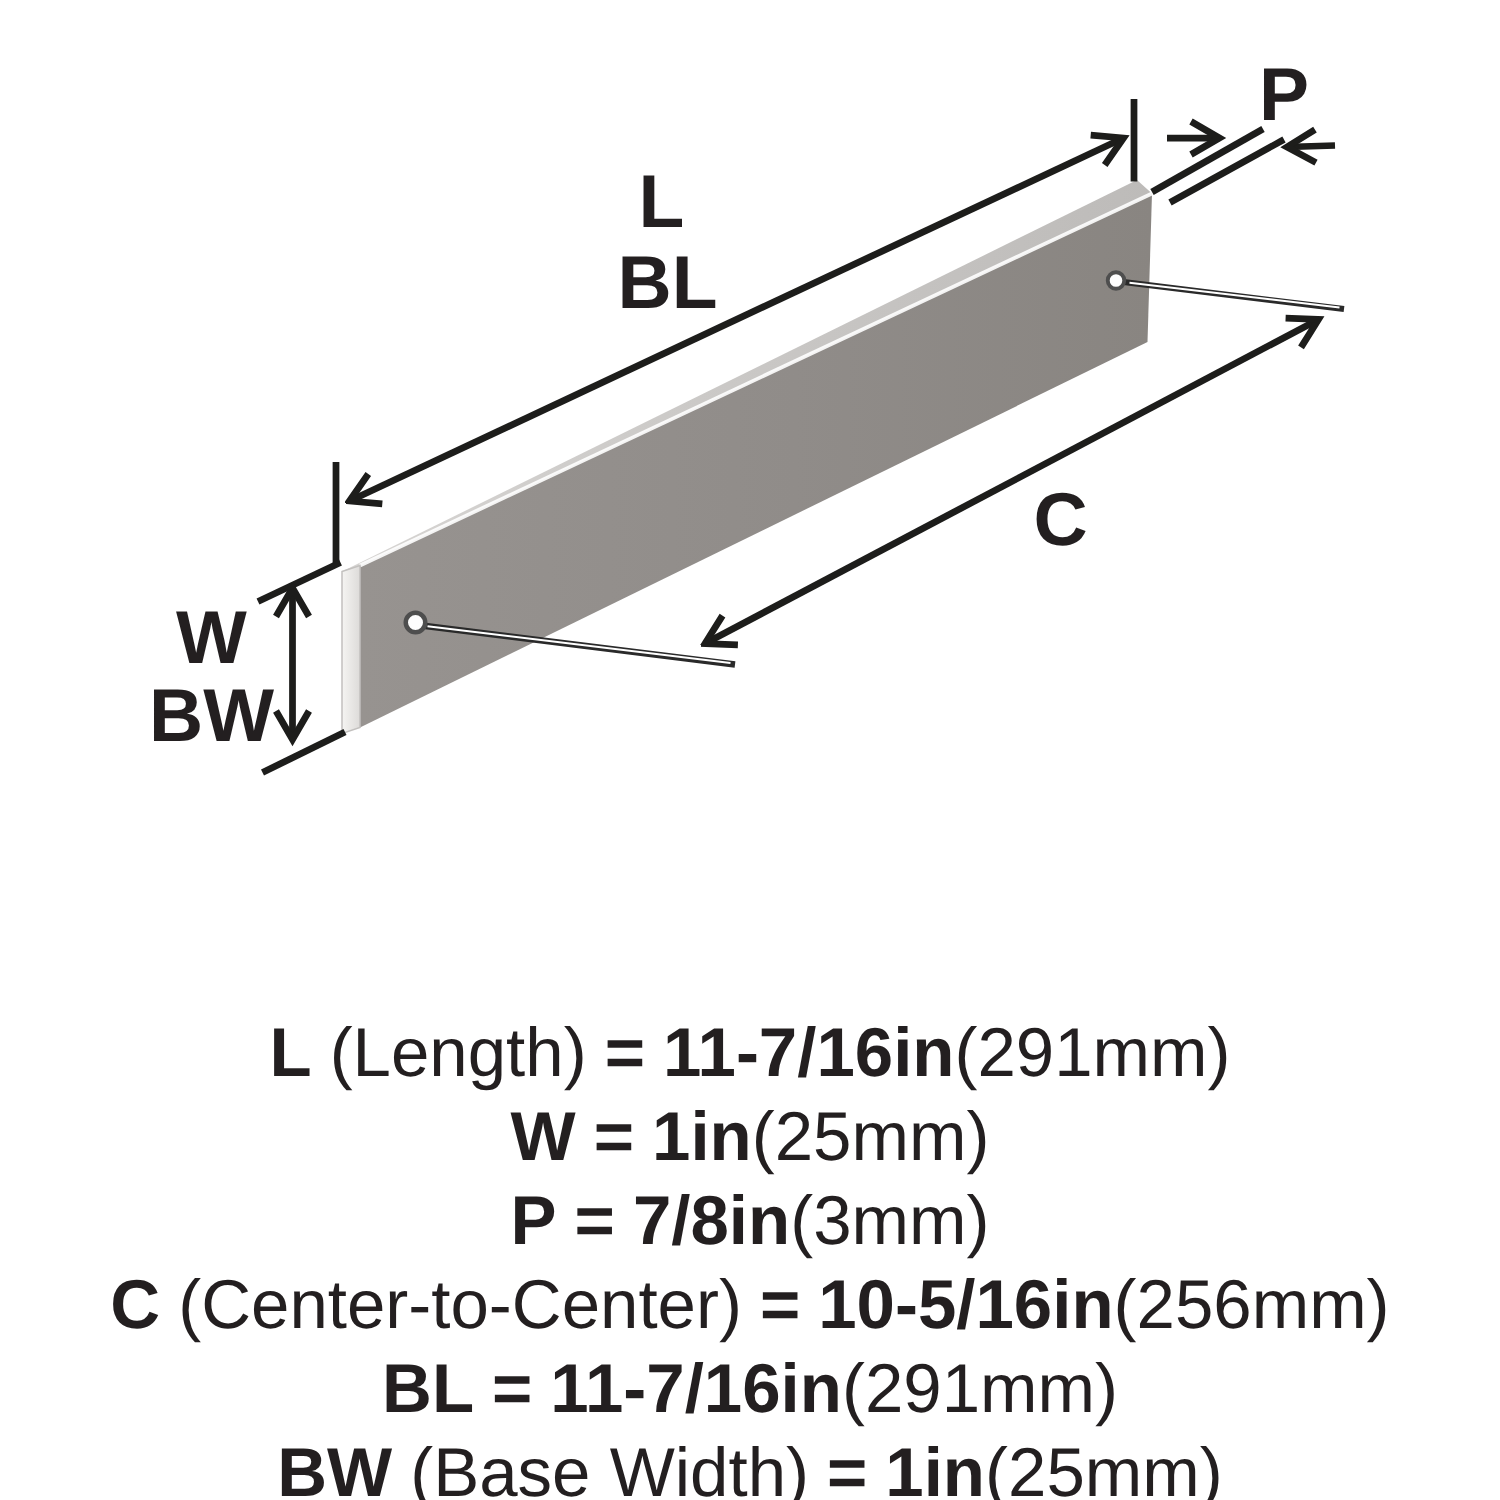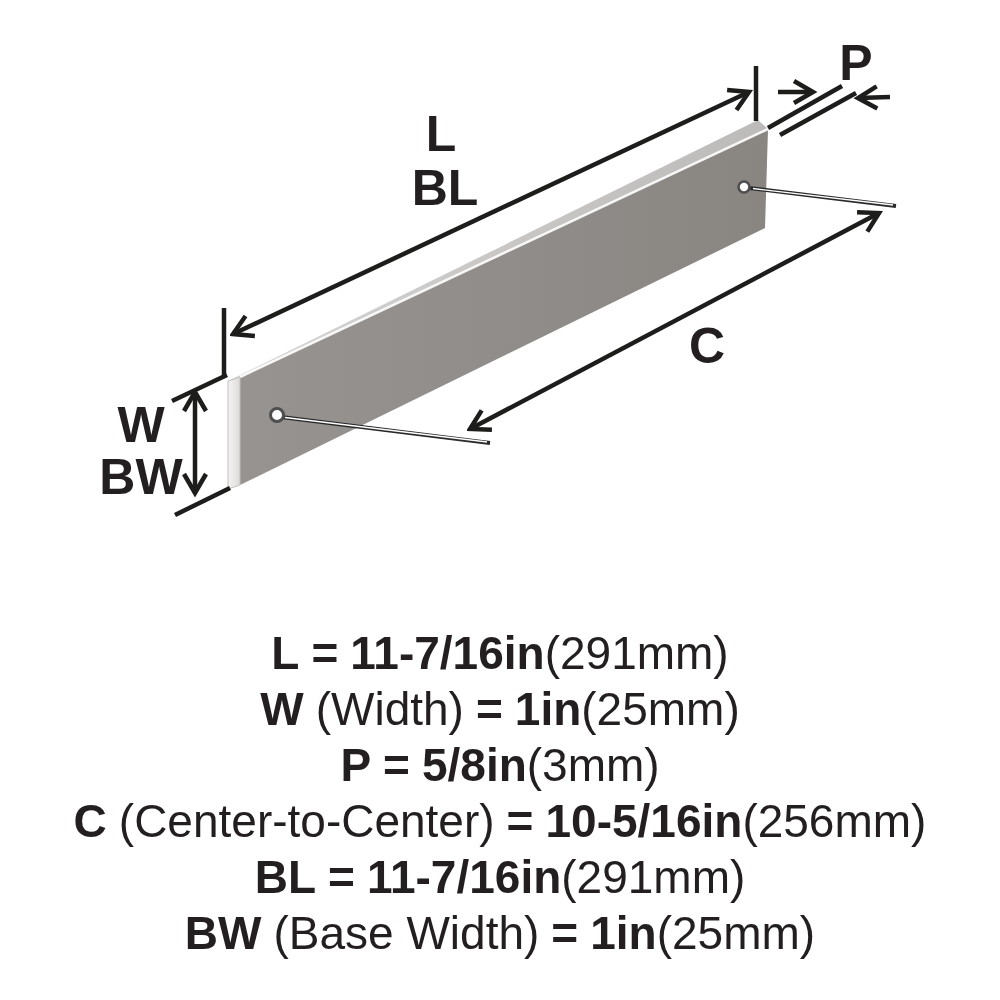--- a/index.html
+++ b/index.html
@@ -14,21 +14,21 @@
     position:absolute;left:0;top:625px;width:1000px;
     display:flex;flex-direction:column;align-items:center;
   }
   .spec-line{
     display:flex;justify-content:center;align-items:baseline;
     height:56px;line-height:56px;font-size:46px;white-space:pre;
   }
   .spec-line .b{font-weight:700;}
   .spec-line .r{font-weight:400;}
   .sp{margin-right:12px;}
-  .pair{white-space:pre;}
+  .pair{white-space:pre;margin-top:48px;}
 </style>
 </head>
 <body>
 
 <div class="stage">
 
   <svg class="diagram-svg" width="1000" height="610" viewBox="0 0 1000 610">
     <defs>
       <linearGradient id="gradFace" x1="0" y1="0" x2="1" y2="0">
         <stop offset="0" stop-color="#979390"></stop>
@@ -90,27 +90,27 @@
     <text class="lbl" text-anchor="middle" x="441" y="151">L</text>
     <text class="lbl" text-anchor="middle" x="445" y="205">BL</text>
     <text class="lbl" text-anchor="middle" x="141" y="442">W</text>
     <text class="lbl" text-anchor="middle" x="141" y="494">BW</text>
     <text class="lbl" text-anchor="middle" x="856" y="80">P</text>
     <text class="lbl" text-anchor="middle" x="707" y="363">C</text>
   </svg>
 
   <div class="spec">
     <div class="spec-line">
-      <span class="b sp">L</span><span class="b sp">=</span><span class="pair"><span class="b">11-7/16in</span><span class="r">(291mm)</span></span>
+      <span class="b sp">L</span><span class="r sp">(Length)</span><span class="b sp">=</span><span class="pair"><span class="b">11-7/16in</span><span class="r">(291mm)</span></span>
     </div>
     <div class="spec-line">
-      <span class="b sp">W</span><span class="r sp">(Width)</span><span class="b sp">=</span><span class="pair"><span class="b">1in</span><span class="r">(25mm)</span></span>
+      <span class="b sp">W</span><span class="b sp">=</span><span class="pair"><span class="b">1in</span><span class="r">(25mm)</span></span>
     </div>
     <div class="spec-line">
-      <span class="b sp">P</span><span class="b sp">=</span><span class="pair"><span class="b">5/8in</span><span class="r">(3mm)</span></span>
+      <span class="b sp">P</span><span class="b sp">=</span><span class="pair"><span class="b">7/8in</span><span class="r">(3mm)</span></span>
     </div>
     <div class="spec-line">
       <span class="b sp">C</span><span class="r sp">(Center-to-Center)</span><span class="b sp">=</span><span class="pair"><span class="b">10-5/16in</span><span class="r">(256mm)</span></span>
     </div>
     <div class="spec-line">
       <span class="b sp">BL</span><span class="b sp">=</span><span class="pair"><span class="b">11-7/16in</span><span class="r">(291mm)</span></span>
     </div>
     <div class="spec-line">
       <span class="b sp">BW</span><span class="r sp">(Base Width)</span><span class="b sp">=</span><span class="pair"><span class="b">1in</span><span class="r">(25mm)</span></span>
     </div>

